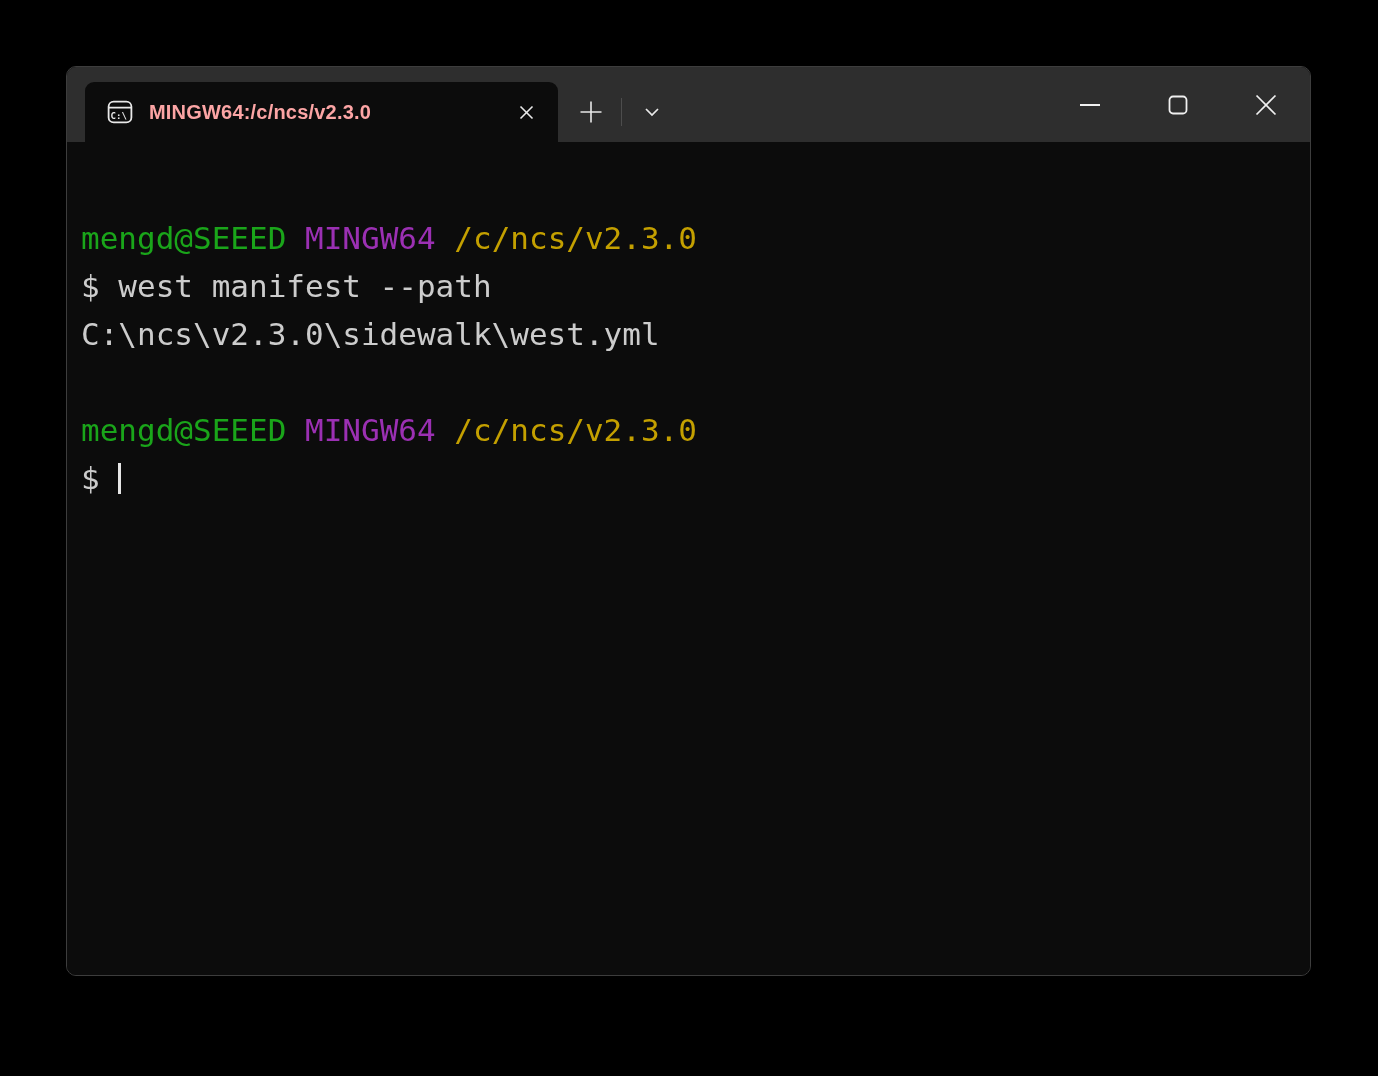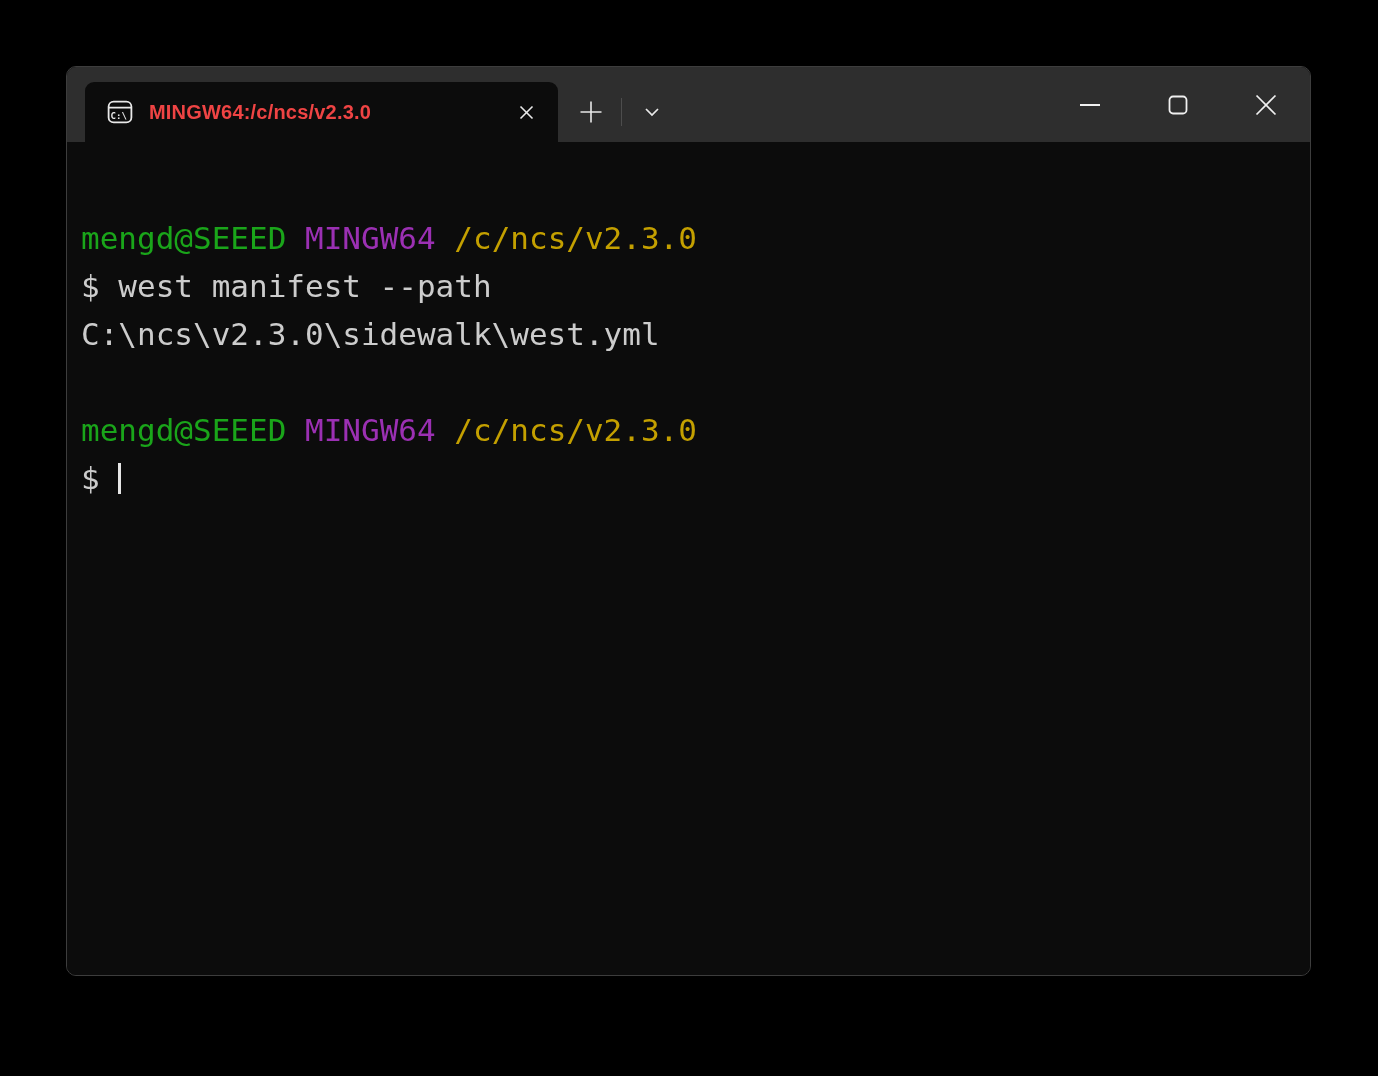--- a/index.html
+++ b/index.html
@@ -32,21 +32,21 @@
     width:473px;height:60px;
     background:var(--term-bg);
     border-radius:9px 9px 0 0;
     display:flex;align-items:center;
     padding:0 14px 0 22px;
     cursor:default;
   }
   .tab-icon{flex:0 0 26px;height:26px;margin-right:16px;display:flex;align-items:center;justify-content:center;}
   .tab-title{
     flex:1;
-    color:#ef4444;font-size:20px;font-weight:700;letter-spacing:.2px;
+    color:#fca5a5;font-size:20px;font-weight:700;letter-spacing:.2px;
     white-space:nowrap;overflow:hidden;text-overflow:ellipsis;
   }
   .tab-close{
     flex:0 0 36px;height:36px;border:none;background:transparent;border-radius:5px;
     display:flex;align-items:center;justify-content:center;cursor:pointer;
   }
   .tab-actions{display:flex;align-items:center;height:60px;align-self:flex-end;margin-left:10px;}
   .icon-btn{
     width:46px;height:46px;border:none;background:transparent;border-radius:6px;
     display:flex;align-items:center;justify-content:center;cursor:pointer;

